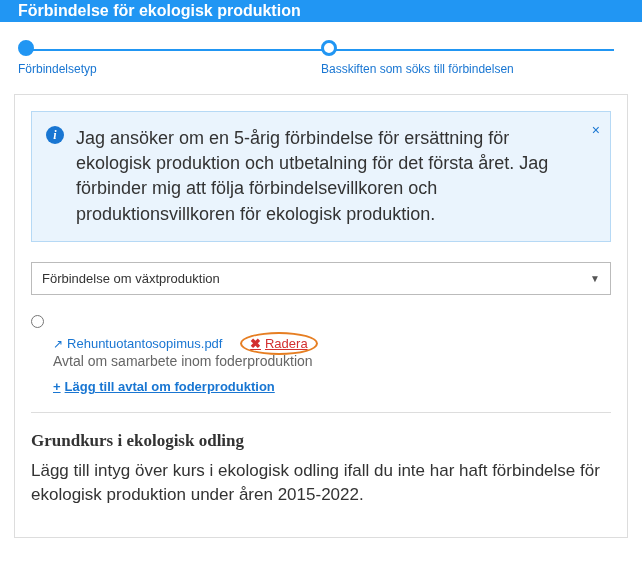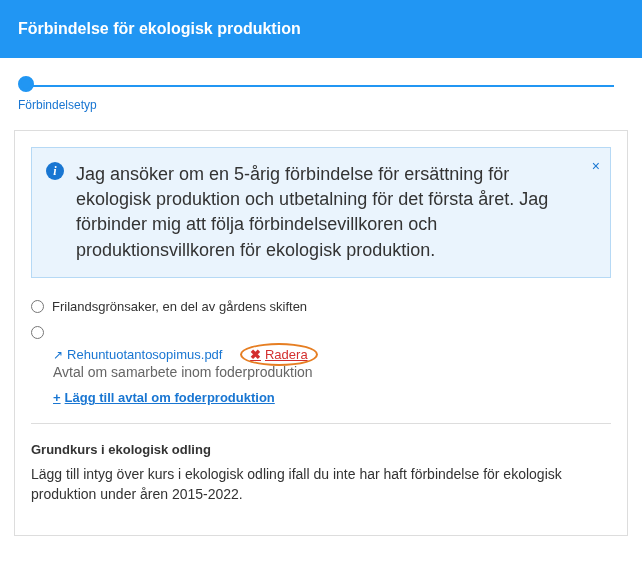--- a/index.html
+++ b/index.html
@@ -1,17 +1,17 @@
 <!DOCTYPE html>
 <html><head>
 <meta charset="utf-8">
 <style>
   * { box-sizing: border-box; margin: 0; padding: 0; }
   body { font-family: Arial, Helvetica, sans-serif; font-size: 13px; color: #333; background: #fff; width: 642px; }
-  .header { background: #2196f3; color: #fff; padding: 20px 18px; font-size: 16px; font-weight: bold; }
+  .header { background: #2196f3; color: #fff; padding: 2px 18px; font-size: 16px; font-weight: bold; }
   .stepper { display: flex; align-items: center; padding: 18px 18px 4px 18px; position: relative; }
   .step { display: flex; flex-direction: column; align-items: flex-start; flex: 1; }
   .circle { width: 16px; height: 16px; border: 3px solid #2196f3; border-radius: 50%; background: #fff; position: relative; z-index: 2; }
   .circle.filled { background: #2196f3; }
   .step-line { position: absolute; top: 27px; left: 28px; right: 28px; height: 2px; background: #2196f3; z-index: 1; }
   .step-label { color: #1976d2; font-size: 12px; margin-top: 6px; }
   .step:last-child .step-label { }
   .step:last-child { flex: 1; }
   .content { margin: 14px; border: 1px solid #ddd; padding: 16px; }
   .infobox { background: #eaf4fd; border: 1px solid #b6d9f5; padding: 14px 36px 14px 44px; position: relative; margin-bottom: 20px; }
@@ -27,53 +27,57 @@
   .radio-item input { margin-top: 2px; }
   .file-row { margin-left: 22px; margin-top: 6px; }
   .file-link { display: inline-flex; align-items: center; gap: 4px; color: #1976d2; text-decoration: none; font-size: 13px; }
   .ext-icon { color: #1976d2; font-size: 12px; }
   .delete-link { display: inline-flex; align-items: center; gap: 4px; color: #d32f2f; font-size: 13px; margin-left: 24px; position: relative; }
   .delete-link .x { font-weight: bold; }
   .ellipse { position: absolute; border: 2px solid #e67e22; border-radius: 50%; left: -10px; right: -10px; top: -4px; bottom: -4px; pointer-events: none; }
   .file-sub { font-size: 14px; color: #666; margin-left: 22px; margin-top: 2px; }
   .add-link { display: inline-flex; align-items: center; gap: 4px; color: #1976d2; font-size: 13px; margin-left: 22px; margin-top: 10px; font-weight: bold; }
   hr.sep { border: none; border-top: 1px solid #ddd; margin: 18px 0; }
-  .section-h { font-weight: bold; font-size: 13px; margin-bottom: 8px; }
-  .section-p { font-size: 14px; line-height: 1.4; margin-bottom: 14px; }
+  .section-h { font-weight: bold; font-size: 17px; margin-bottom: 8px; font-family: Liberation Serif, serif; }
+  .section-p { font-size: 17px; line-height: 1.4; margin-bottom: 14px; }
 </style>
 </head>
 <body>
 
 <div class="header">
   <span>Förbindelse för ekologisk produktion</span>
 </div>
 
 <div class="stepper">
   <div class="step-line"></div>
   <div class="step">
     <div class="circle filled"></div>
     <div class="step-label">Förbindelsetyp</div>
   </div>
+  <div class="step">
+    <div class="circle"></div>
+    <div class="step-label">Basskiften som söks till förbindelsen</div>
+  </div>
 </div>
 
 <div class="content">
 
   <div class="infobox">
     <div class="info-icon">i</div>
     <div class="close">×</div>
     <p>Jag ansöker om en 5-årig förbindelse för ersättning för ekologisk produktion och utbetalning för det första året. Jag förbinder mig att följa förbindelsevillkoren och produktionsvillkoren för ekologisk produktion.</p>
   </div>
 
+  <div class="select">
+    <span>Förbindelse om växtproduktion</span>
+    <span class="caret">▼</span>
+  </div>
 
 
   <div class="radio-group">
-    <label class="radio-item">
-      <input type="radio" name="extra" style="">
-      <span>Frilandsgrönsaker, en del av gårdens skiften</span>
-    </label>
     <label class="radio-item">
       <input type="radio" name="extra" style="">
     </label>
   </div>
 
   <div class="file-row">
     <a class="file-link" href="#">
       <span class="ext-icon">↗</span>
       <span>Rehuntuotantosopimus.pdf</span>
     </a>

